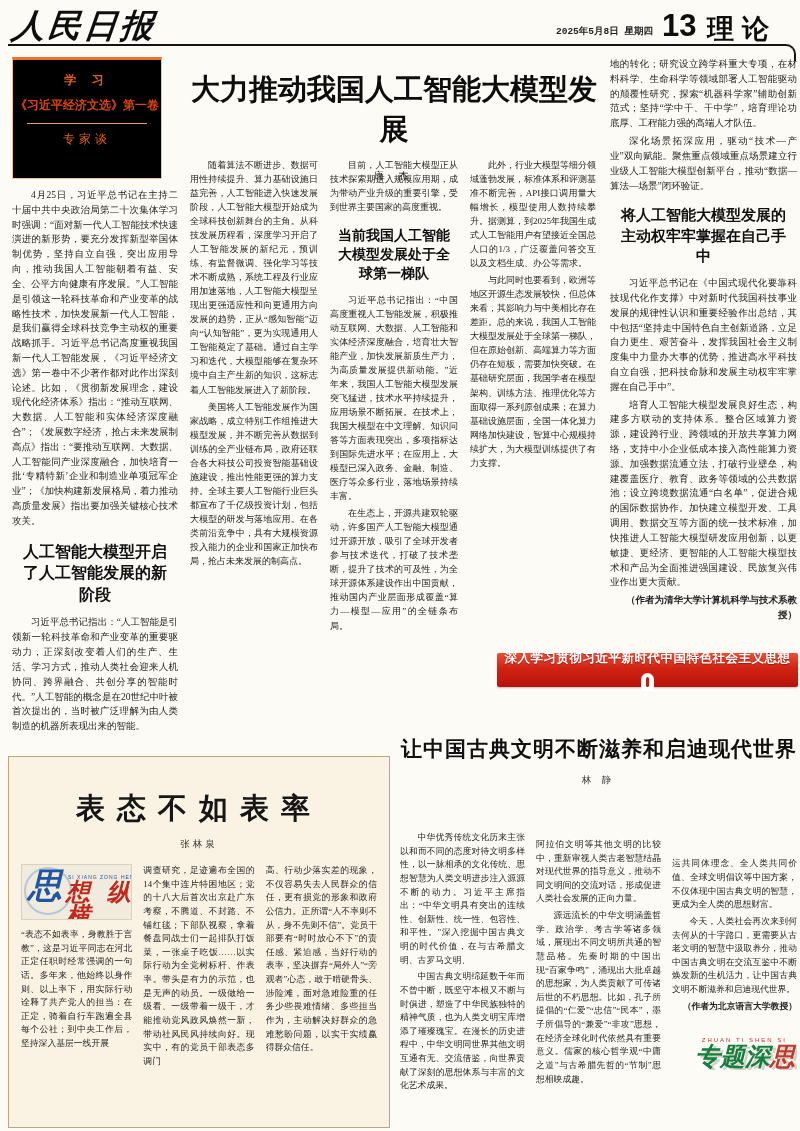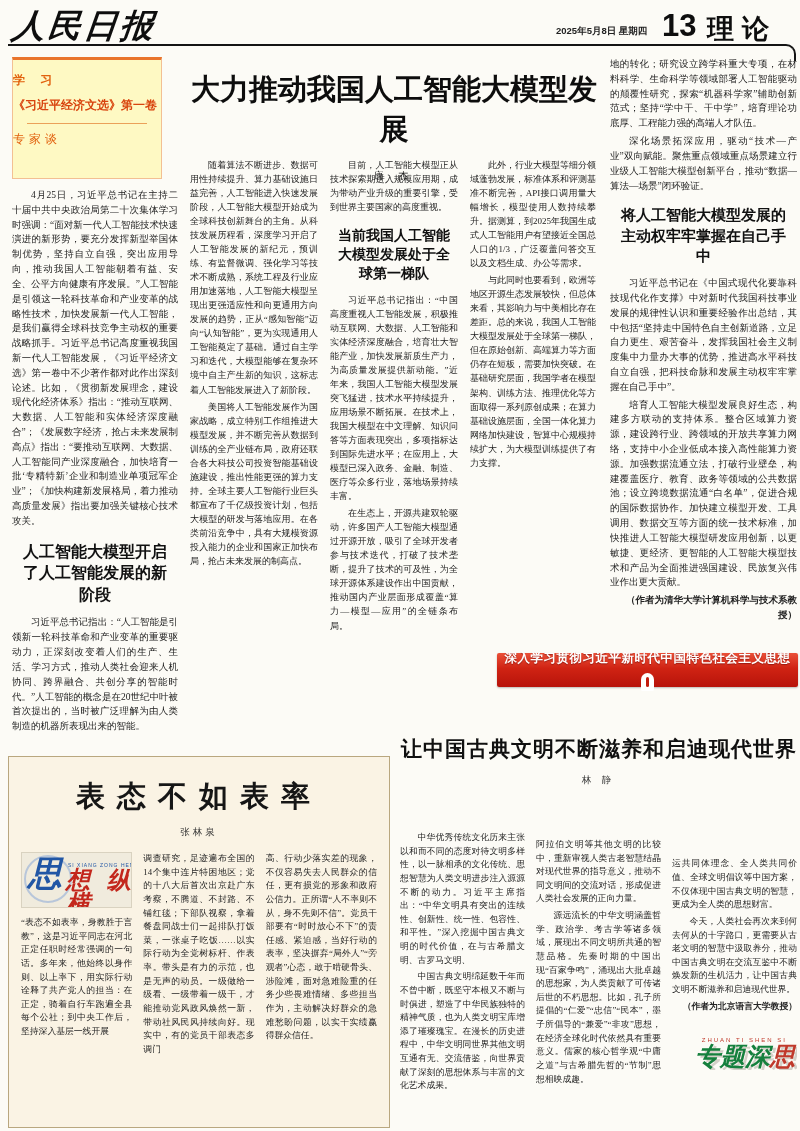--- a/index.html
+++ b/index.html
@@ -3,21 +3,21 @@
 <meta charset="utf-8">
 <style>
   html,body{margin:0;padding:0;background:#e8e6e0;}
   .page{position:relative;width:800px;height:1131px;background:#fcfbf6;margin:0 auto;
         font-family:"Liberation Serif","DejaVu Serif",serif;color:#1b1b1b;overflow:hidden;}
 
   
   .masthead{position:absolute;left:12px;top:4px;font-size:33px;font-weight:bold;
             font-style:italic;letter-spacing:3px;transform:skewX(-6deg);color:#0e0e0e;}
   .pub-date{position:absolute;left:556px;top:25px;font-size:9.5px;font-weight:bold;
-            font-family:Liberation Sans, sans-serif;color:#222;}
+            font-family:Liberation Mono, monospace;color:#222;}
   .page-no{position:absolute;left:662px;top:8px;font-size:31px;font-weight:bold;
            font-family:"Liberation Sans",sans-serif;color:#0e0e0e;}
   .section-name{position:absolute;left:707px;top:11px;font-size:27px;font-weight:bold;
            letter-spacing:8px;font-family:"Liberation Sans",sans-serif;color:#0e0e0e;}
   .header-rule{position:absolute;left:8px;top:44px;width:786px;height:15px;
            border-top:2px solid #141414;border-right:2px solid #141414;border-top-right-radius:10px;}
 
   
   .col{position:absolute;overflow:hidden;text-align:justify;}
   .col p{margin:0 0 3px 0;text-indent:2em;font-size:9px;line-height:1.56;color:#222;}
@@ -26,22 +26,22 @@
   .col5 p{font-size:9.5px;}
   .subhead{font-family:"Liberation Sans",sans-serif;font-weight:bold;color:#111;
            text-align:center;text-indent:0;line-height:1.35;margin:12px 4px 10px 4px;}
   .subhead.sz16{font-size:16px;}
   .subhead.sz14{font-size:14px;}
   .subhead.sz15{font-size:15px;}
   .attribution{font-weight:bold;text-indent:0 !important;text-align:right;}
 
   
   .study-box{box-sizing:border-box;width:150px;height:122px;margin-bottom:9px;
-             background:#fef9c3;border:1px solid #f3c093;border-top:3px solid #e9742c;
-             text-align:left;font-family:"Liberation Sans",sans-serif;}
+             background:#000000;border:1px solid #f3c093;border-top:3px solid #e9742c;
+             text-align:center;font-family:"Liberation Sans",sans-serif;}
   .study-top{margin-top:12px;font-size:12px;font-weight:bold;letter-spacing:6px;color:#e2620f;}
   .study-title{margin-top:8px;font-size:12px;font-weight:bold;color:#d8440e;letter-spacing:0;}
   .study-divider{margin:9px 14px 0 14px;border-top:1px solid #eba159;}
   .study-bottom{margin-top:7px;font-size:12px;font-weight:normal;letter-spacing:4px;color:#e2620f;}
 
   
   .headline-block{position:absolute;left:188px;top:62px;width:412px;text-align:center;}
   .main-headline{font-family:"Liberation Sans",sans-serif;font-weight:bold;font-size:29px;
                  letter-spacing:0;color:#0d0d0d;margin:8px 0 0 0;}
   .main-byline{font-size:10px;margin-top:19px;letter-spacing:6px;color:#222;}
@@ -54,21 +54,21 @@
   .slogan-text{color:#fff;font-family:"Liberation Sans",sans-serif;font-weight:bold;
                font-size:12.5px;letter-spacing:0.5px;white-space:nowrap;
                text-shadow:0 1px 1px rgba(90,0,0,.5);}
   .banner-icon{width:13px;height:18px;background:#fff;border-radius:7px 7px 2px 2px;
                position:relative;flex:0 0 auto;}
   .banner-icon::before{content:"";position:absolute;left:5px;top:4px;width:3px;height:10px;
                background:#c21c0e;border-radius:2px;}
 
   
   .left-article{position:absolute;left:8px;top:756px;width:382px;height:372px;box-sizing:border-box;
-                background:#faf3e4;border:1px solid #b9a77f;padding:4px 12px;overflow:hidden;}
+                background:#faf3e4;border:1px solid #b9a77f;padding:16px 12px;overflow:hidden;}
   .left-title{margin-top:16px;text-align:center;font-size:29px;font-weight:bold;
               letter-spacing:12px;color:#161616;}
   .left-author{margin-top:9px;text-align:center;font-size:9.5px;letter-spacing:3px;color:#333;}
   .bottom-cols{display:flex;gap:11px;margin-top:13px;}
   .bottom-cols .bcol{flex:1;text-align:justify;overflow:hidden;}
   .bottom-cols .bcol p{margin:0 0 3px 0;font-size:8.8px;line-height:1.55;text-indent:2em;color:#242424;}
   .bottom-cols .bcol p.noindent{text-indent:0;}
   .left-article .bottom-cols{height:272px;}
 
   

